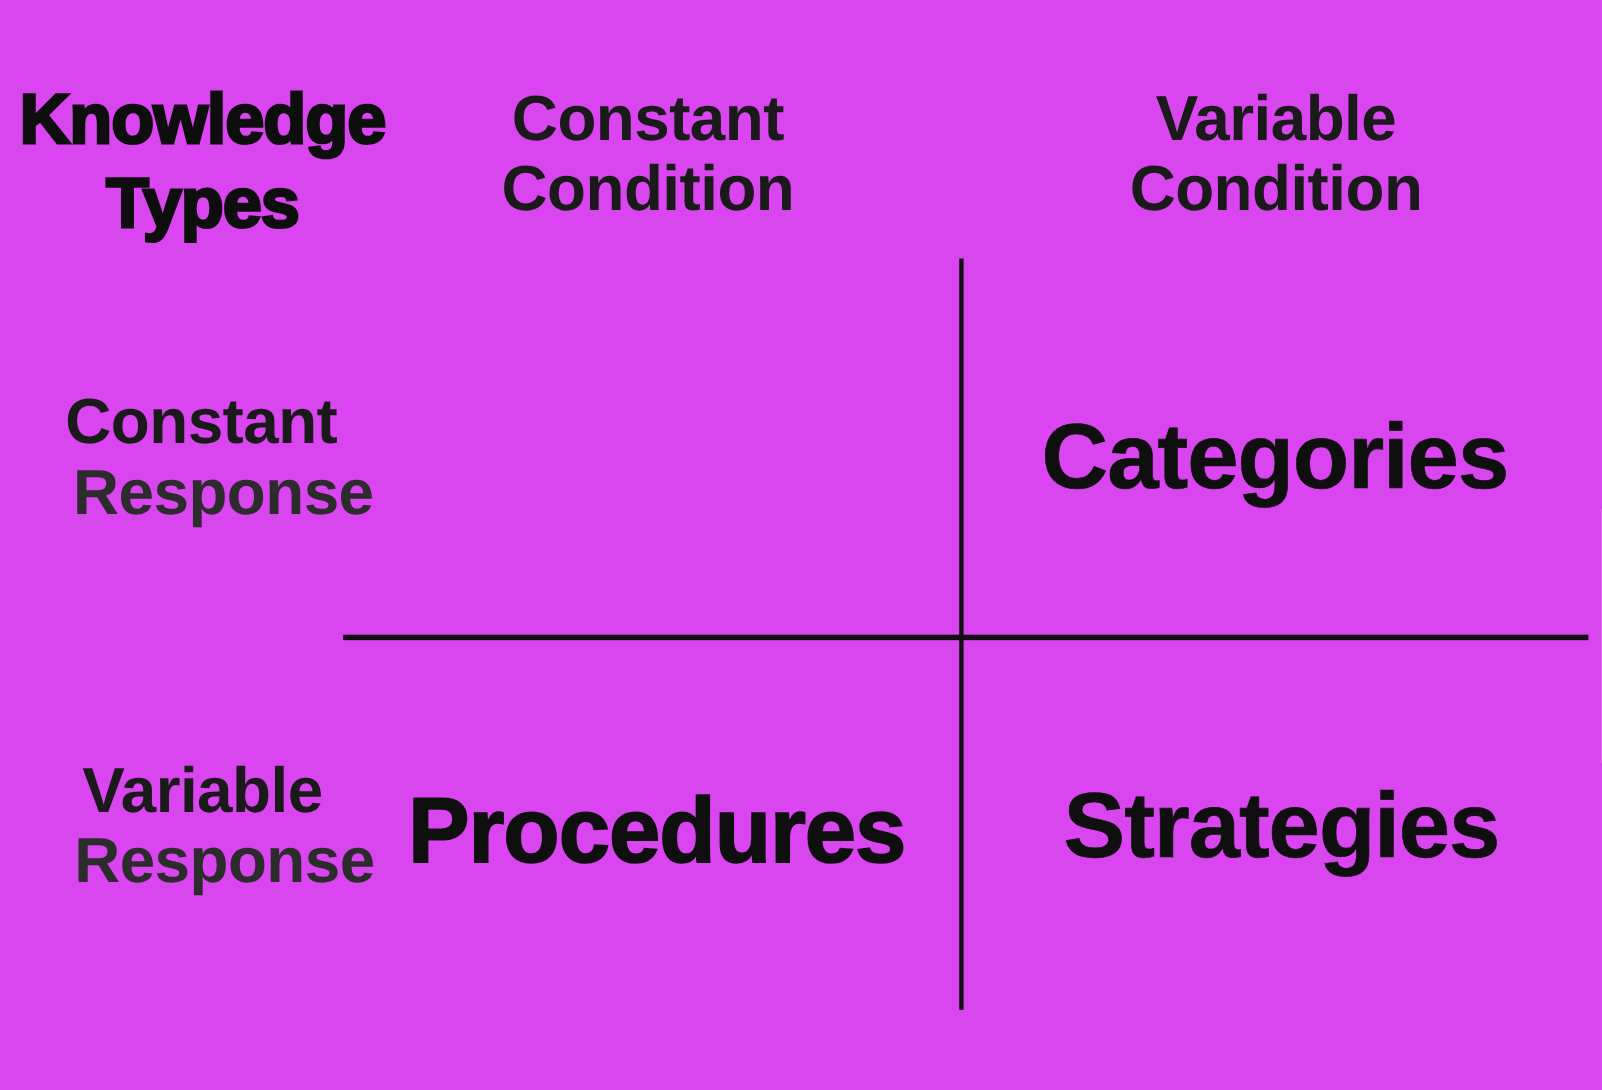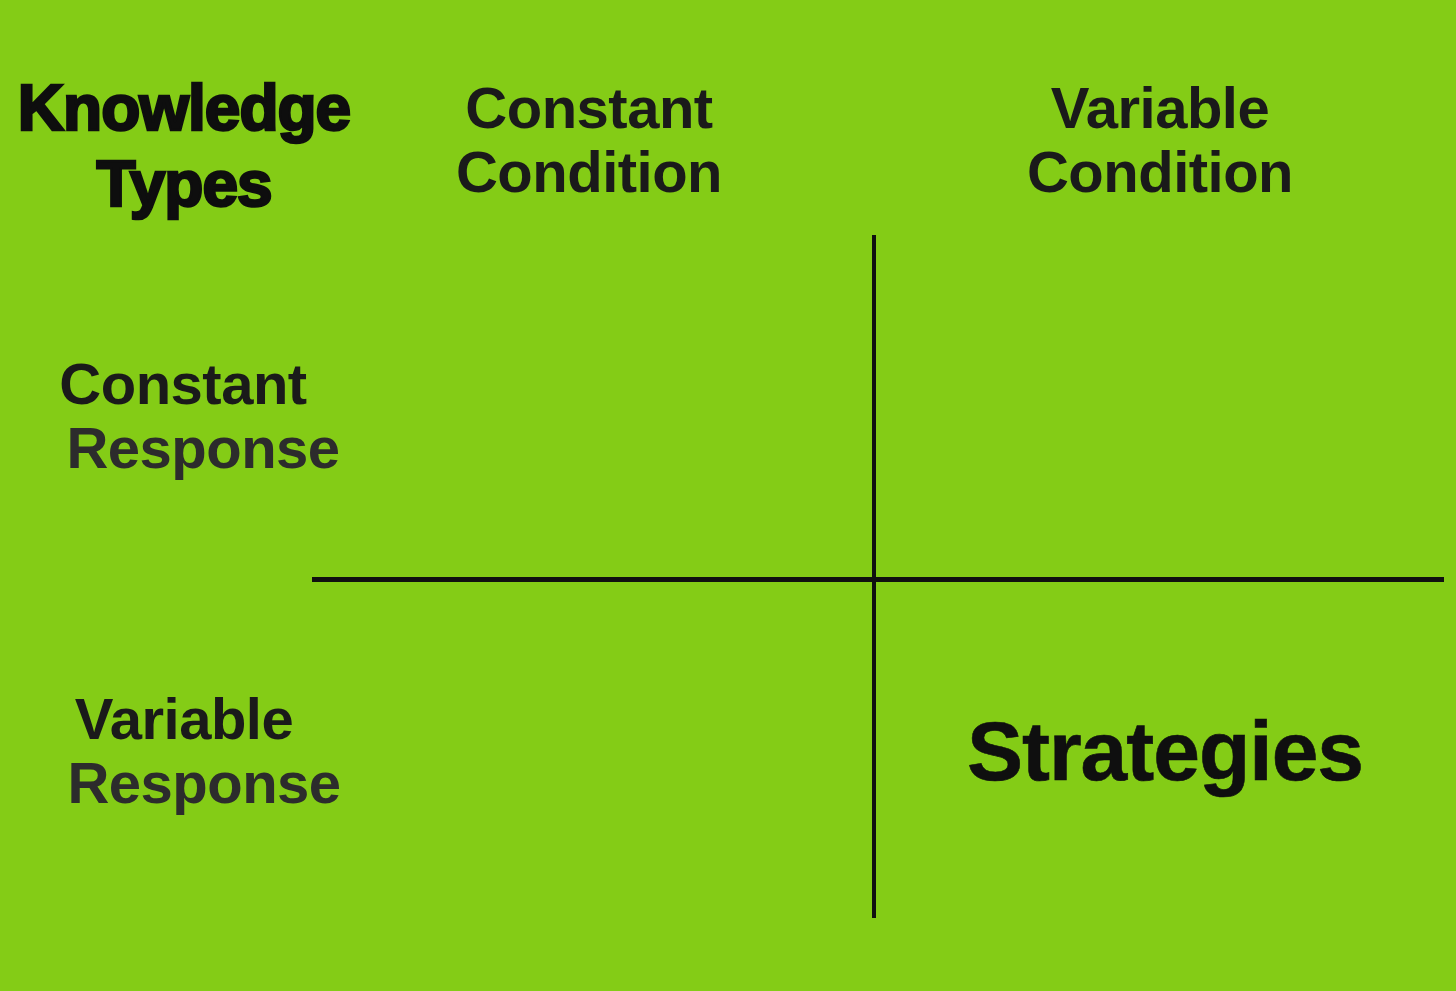--- a/index.html
+++ b/index.html
@@ -10,21 +10,21 @@
     width: 1456px;
     height: 991px;
     background: #f0ede6;
     font-family: "Liberation Sans", sans-serif;
     overflow: hidden;
   }
   .stage {
     position: relative;
     width: 1456px;
     height: 991px;
-    background: #84cc16;
+    background: #d946ef;
   }
   .pos {
     position: absolute;
     transform: translate(-50%, -50%);
     text-align: center;
     white-space: nowrap;
     color: #121212;
   }
   
   .title {
@@ -105,17 +105,19 @@
 
   <div class="pos hdr" style="left:184px; top:751px;">
     <div>Variable</div>
     <div class="muted">Response</div>
   </div>
 
   <div class="hline"></div>
   <div class="vline"></div>
 
 
+  <div class="pos cell medium" style="left:1159px; top:415px;">Categories</div>
 
+  <div class="pos cell heavy" style="left:597px; top:755px;">Procedures</div>
 
   <div class="pos cell medium" style="left:1165px; top:751px;">Strategies</div>
 
 </div>
 
 </body></html>

